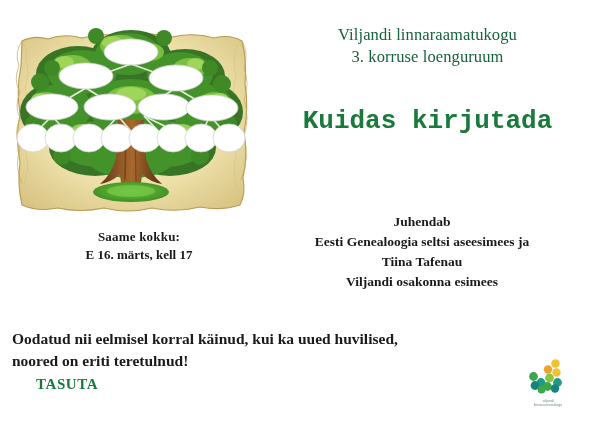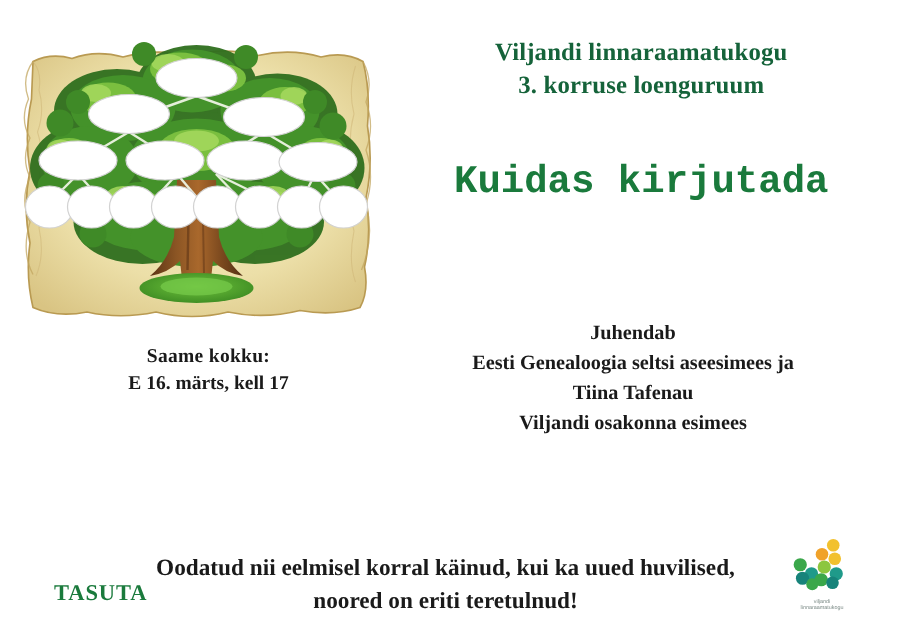--- a/index.html
+++ b/index.html
@@ -28,21 +28,21 @@
 
   
   .txt { position: absolute; margin: 0; }
 
   #venue-block {
     left: 255px;
     top: 24px;
     width: 345px;
     text-align: center;
     font-size: 16.5px;
-    font-weight: bold;
+    font-weight: normal;
     line-height: 1.32;
     color: #15633a;
     letter-spacing: 0.1px;
   }
 
   #main-title {
     left: 255px;
     top: 104px;
     width: 345px;
     text-align: center;
@@ -73,31 +73,29 @@
     font-size: 13.5px;
     font-weight: bold;
     line-height: 1.48;
     color: #1a1a1a;
   }
 
   #invitation-block {
     left: 12px;
     top: 328px;
     width: 570px;
-    text-align: center;
     font-size: 15.5px;
     font-weight: bold;
     line-height: 1.45;
     color: #1a1a1a;
-    margin-top: 40px;
   }
 
   #free-label {
     left: 36px;
-    top: 388px;
+    top: 376px;
     font-size: 15px;
     font-weight: bold;
     color: #1a7a3c;
     letter-spacing: 0.6px;
   }
 
   
   #library-logo {
     position: absolute;
     left: 512px;

